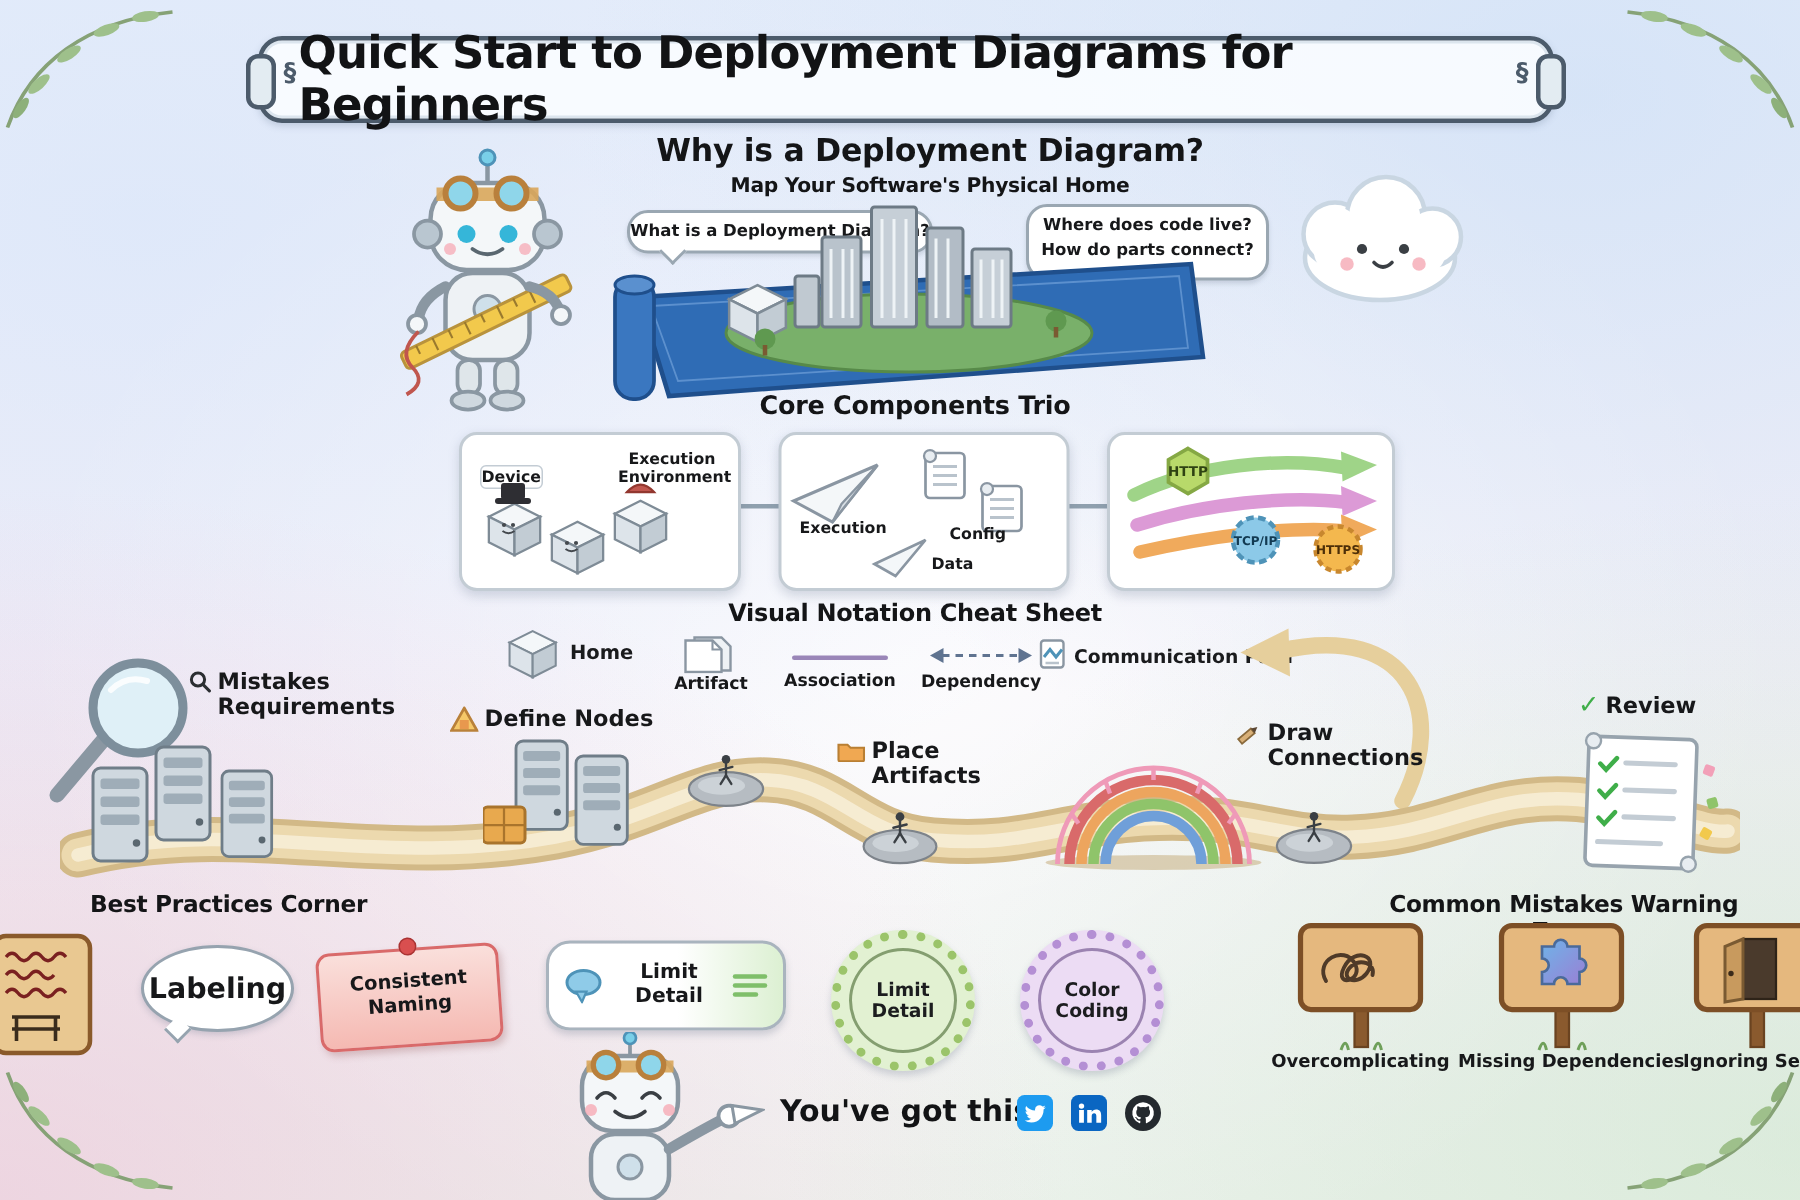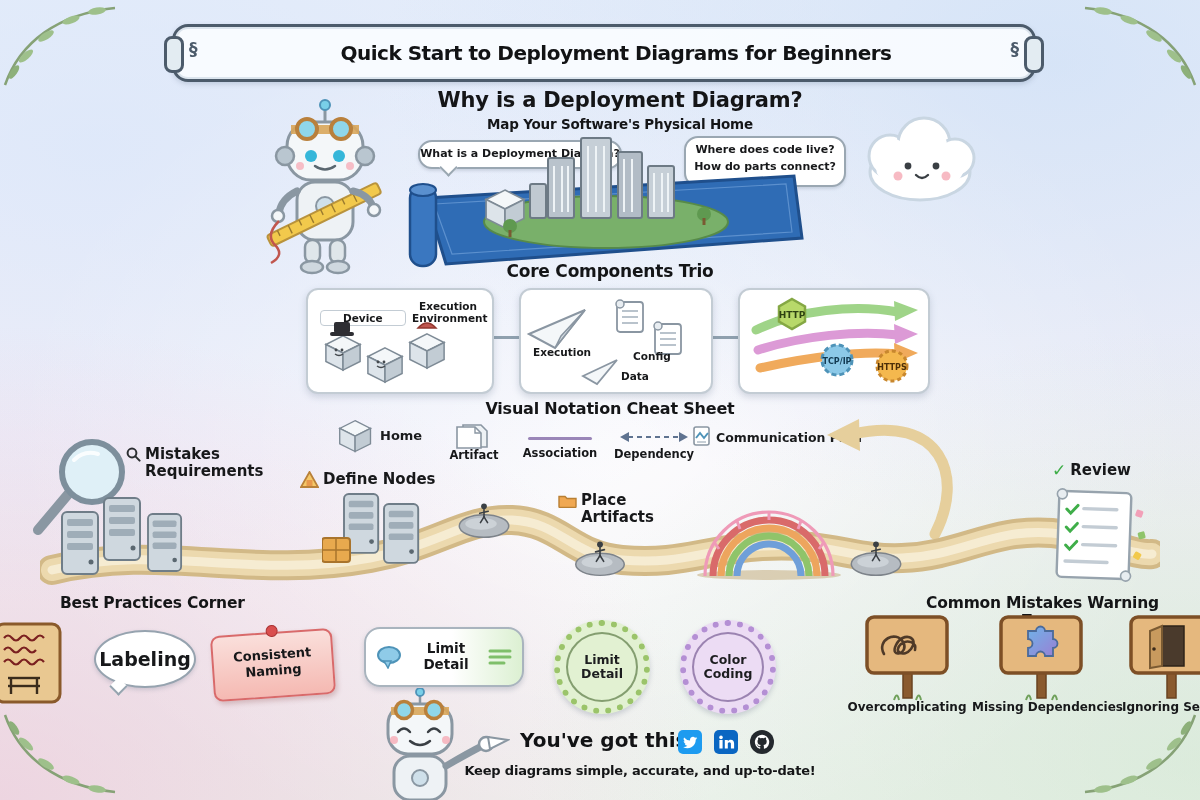--- a/index.html
+++ b/index.html
@@ -20,21 +20,21 @@
   
   .banner{
     left:172px;top:24px;width:858px;height:52px;border:3px solid #4c5b6b;border-radius:16px;
     background:rgba(251,253,255,.88);box-shadow:0 2px 5px rgba(90,110,140,.25), inset 0 0 0 2px rgba(170,190,205,.35);
     display:flex;align-items:center;justify-content:center;
   }
   .banner .cap{position:absolute;top:9px;width:14px;height:31px;border:3px solid #4c5b6b;border-radius:8px;background:#e3ecf2;}
   .banner .cap.l{left:-11px;} .banner .cap.r{right:-11px;}
   .banner .curl{position:absolute;top:12px;font-size:17px;color:#4c5b6b;font-weight:700;}
   .banner .curl.l{left:14px;} .banner .curl.r{right:14px;}
-  .title{font-size:20px;font-weight:800;letter-spacing:-.5px;color:#121315;padding-left:24px;}
+  .title{font-size:30px;font-weight:800;letter-spacing:-.5px;color:#121315;padding-left:24px;}
   
   .bubble{background:#fff;border:2px solid #9aa7b2;border-radius:14px;text-align:center;
     font-size:11px;font-weight:700;box-shadow:0 2px 3px rgba(120,130,150,.25);}
   .bubble:after{content:'';position:absolute;left:22px;bottom:-7px;width:11px;height:11px;background:#fff;
     border-right:2px solid #9aa7b2;border-bottom:2px solid #9aa7b2;transform:rotate(45deg);}
   
   .cbox{position:absolute;top:288px;height:102px;background:#fff;border:2px solid #c3ccd4;border-radius:12px;
     box-shadow:0 3px 7px rgba(110,125,150,.28);}
   .tag{position:absolute;font-size:10.5px;font-weight:700;line-height:1.15;color:#17181a;}
   .conn{position:absolute;top:336px;height:3px;background:#8fa0ae;border-radius:2px;}
@@ -240,21 +240,21 @@
     <circle cx="96" cy="70" r="4.5" fill="#f6b3bd" opacity=".9"></circle>
     <path d="M66,69 Q72,75 78,69" stroke="#3a3f44" stroke-width="2.4" fill="none" stroke-linecap="round"></path>
   </svg>
 
   <div class="abs h" style="left:420px;top:261px;width:380px;font-size:17px;">Core Components Trio</div>
 
   <div class="abs conn" style="left:488px;width:33px;"></div>
   <div class="abs conn" style="left:707px;width:33px;"></div>
 
   <div class="cbox" style="left:306px;width:184px;">
-    <div class="tag" style="left:12px;top:20px;border:1.5px solid #c3ccd4;border-radius:4px;padding:1px 22px;background:#fff;">Device</div>
+    <div class="tag" style="left:12px;top:20px;border:1.5px solid #c3ccd4;border-radius:4px;padding:1px 0;background:#fff;">Device</div>
     <div class="tag" style="left:104px;top:10px;width:72px;text-align:center;">Execution Environment</div>
     <svg width="184" height="98" viewBox="0 0 184 98" style="position:absolute;left:0;top:0">
       <use href="#cube" transform="translate(16,44) scale(0.95)"></use>
       <use href="#cube" transform="translate(58,56) scale(0.95)"></use>
       <use href="#cube" transform="translate(100,42) scale(0.95)"></use>
       <rect x="26" y="32" width="16" height="11" rx="2" fill="#2e2e33"></rect>
         <rect x="22" y="42" width="24" height="4" rx="2" fill="#2e2e33"></rect>
       <path d="M110,38 q9,-10 18,0 z" fill="#c0564e" stroke="#92372f" stroke-width="1.5"></path>
       <circle cx="70" cy="72" r="1.4" fill="#44494e"></circle>
         <circle cx="76" cy="72" r="1.4" fill="#44494e"></circle>
@@ -406,20 +406,29 @@
     <path d="M17,80 A64,64 0 0 1 145,80" stroke="#ef9ab8" stroke-width="3.2" fill="none"></path>
     <g stroke="#ef9ab8" stroke-width="3">
       <line x1="31" y1="53" x2="26" y2="46"></line>
         <line x1="52" y1="33" x2="49" y2="25"></line>
       <line x1="81" y1="24" x2="81" y2="16"></line>
         <line x1="110" y1="33" x2="113" y2="25"></line>
       <line x1="131" y1="53" x2="136" y2="46"></line>
     </g>
   </svg>
 
+  <div class="step" style="left:824px;top:480px;width:118px;">
+    <svg class="mini" width="17" height="17" viewBox="0 0 17 17" style="margin-top:1px">
+      <g transform="rotate(-40 8.5 8.5)">
+        <rect x="1" y="6.5" width="11" height="4" fill="#d9b078" stroke="#8a6a3c" stroke-width="1.2"></rect>
+        <polygon points="12,6.5 16,8.5 12,10.5" fill="#5a4632"></polygon>
+      </g>
+    </svg>
+    <span style="width:96px;display:inline-block;">Draw Connections</span>
+  </div>
 
   <div class="step" style="left:1052px;top:462px;">
     <span style="color:#3fae49;font-size:17px;line-height:1;">✓</span>
     <span style="white-space:nowrap;">Review</span>
   </div>
   <svg class="abs" style="left:1050px;top:484px" width="96" height="104" viewBox="0 0 96 104">
     <g transform="rotate(2 44 50)">
       <rect x="8" y="8" width="72" height="86" rx="5" fill="#ffffff" stroke="#97a3ad" stroke-width="2.4"></rect>
       <circle cx="11" cy="11" r="5" fill="#e8edf1" stroke="#97a3ad" stroke-width="1.6"></circle>
       <circle cx="77" cy="91" r="5" fill="#e8edf1" stroke="#97a3ad" stroke-width="1.6"></circle>
@@ -554,15 +563,14 @@
       </svg>
     </span>
     <span class="sicon">
       <svg viewBox="0 0 24 24" width="24" height="24">
         <circle cx="12" cy="12" r="12" fill="#24292e"></circle>
         <path fill="#ffffff" d="M12 4.8a7.2 7.2 0 0 0-2.3 14c.4.1.5-.2.5-.4v-1.3c-2 .4-2.4-1-2.4-1-.3-.8-.8-1-.8-1-.7-.5 0-.5 0-.5.7 0 1.1.8 1.1.8.7 1.1 1.8.8 2.2.6 0-.5.3-.8.5-1-1.6-.2-3.3-.8-3.3-3.6 0-.8.3-1.4.7-1.9 0-.2-.3-1 .1-2 0 0 .6-.2 2 .7a6.9 6.9 0 0 1 3.6 0c1.4-.9 2-.7 2-.7.4 1 .1 1.8.1 2 .5.5.7 1.1.7 1.9 0 2.8-1.7 3.4-3.3 3.6.3.2.5.7.5 1.4v2c0 .2.1.5.5.4A7.2 7.2 0 0 0 12 4.8z"></path>
       </svg>
     </span>
   </div>
 
-  <div class="abs h" style="left:430px;top:763px;width:420px;font-size:13px;">Keep diagrams simple, accurate, and up-to-date!</div>
 
 </div>
 
 </body></html>

